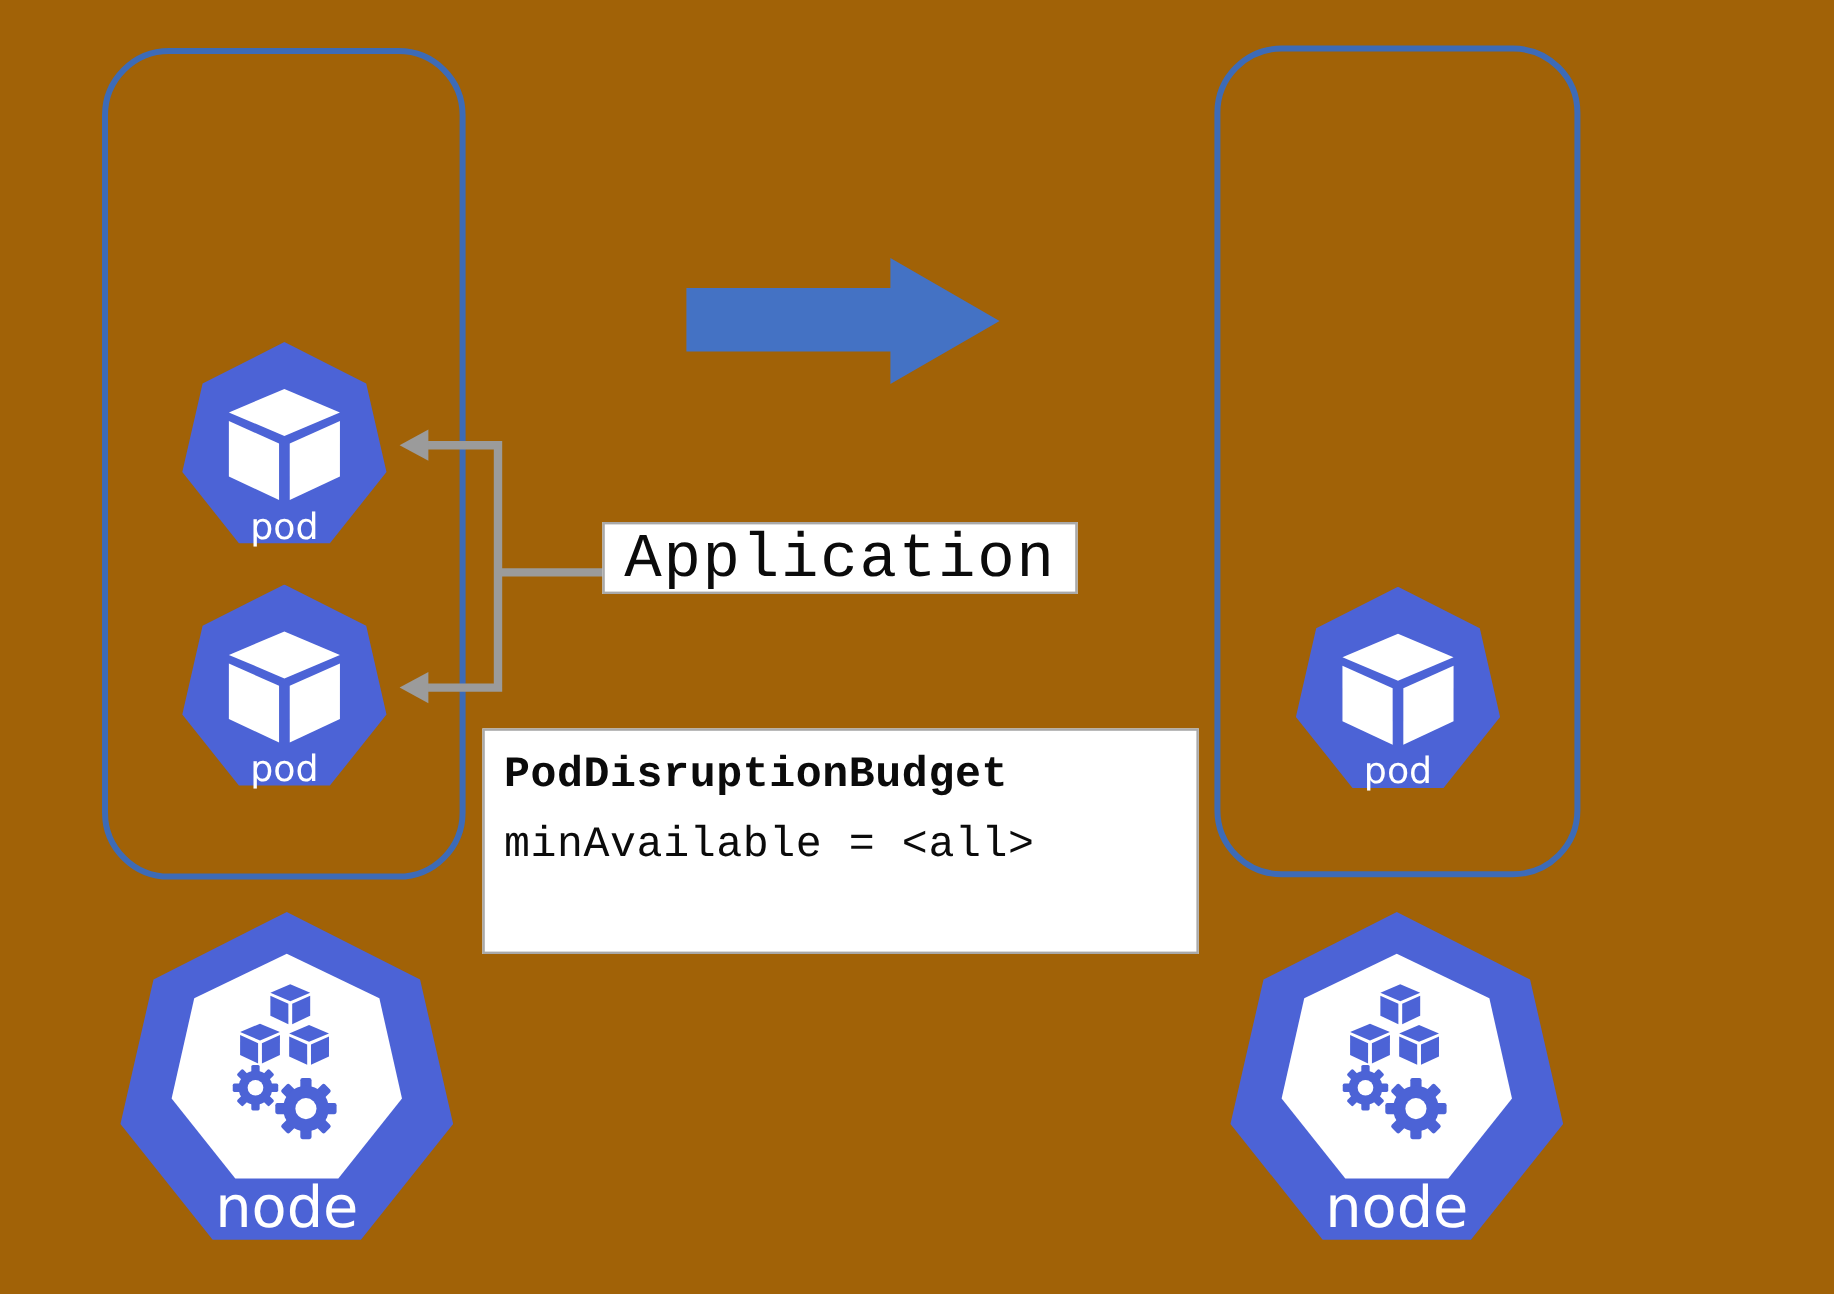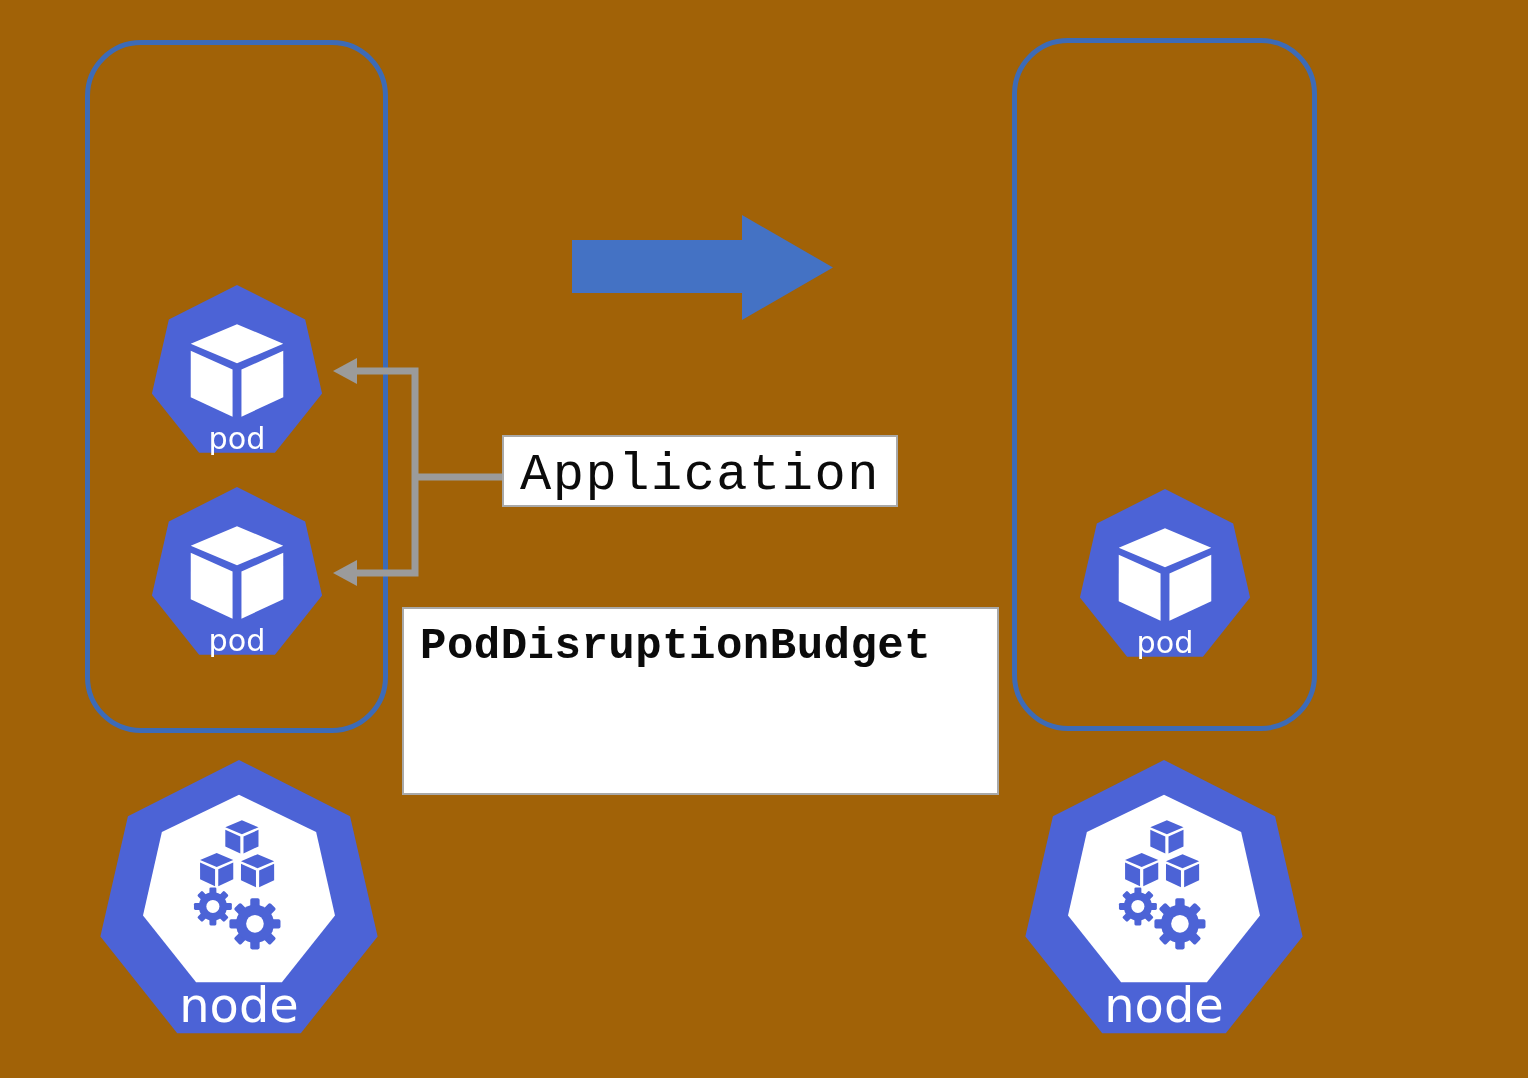--- a/index.html
+++ b/index.html
@@ -26,28 +26,28 @@
   .fill-gray{fill:var(--connector-gray)}
   .stroke-gray{stroke:var(--connector-gray);stroke-width:7;fill:none}
   .icon-label{fill:#ffffff;font-family:"DejaVu Sans",sans-serif;font-weight:400}
 
   .label-box{
     position:absolute;background:#ffffff;border:2px solid var(--box-border);
     color:var(--text-black);
     font-family:"Liberation Mono","DejaVu Sans Mono",monospace;
   }
   .app-box{
-    left:502px;top:435px;width:396px;height:72px;
-    display:flex;align-items:flex-end;justify-content:center;
+    left:502px;top:435px;width:396px;height:60px;
+    display:flex;align-items:flex-start;justify-content:center;
     font-size:52px;letter-spacing:1.5px;white-space:nowrap;
   }
   .pdb-box{
     left:402px;top:607px;width:597px;height:188px;
     padding:8px 0 0 16px;
-    font-size:44px;line-height:58px;letter-spacing:0.5px;white-space:nowrap;
+    font-size:36px;line-height:58px;letter-spacing:0.5px;white-space:nowrap;
   }
   .pdb-title{font-weight:bold}
 </style>
 </head>
 <body>
 
 <div class="canvas">
 
   <svg width="0" height="0" style="position:absolute" aria-hidden="true">
     <defs>
@@ -125,15 +125,16 @@
     <polygon class="fill-gray" points="8,21 32,8 32,34"></polygon>
     <polygon class="fill-gray" points="8,223 32,210 32,236"></polygon>
   </svg>
 
   <div class="label-box app-box">
     <span>Application</span>
   </div>
 
   <div class="label-box pdb-box">
     <div class="pdb-title">PodDisruptionBudget</div>
+    <div>minAvailable = &lt;all&gt;</div>
   </div>
 
 </div>
 
 </body></html>

